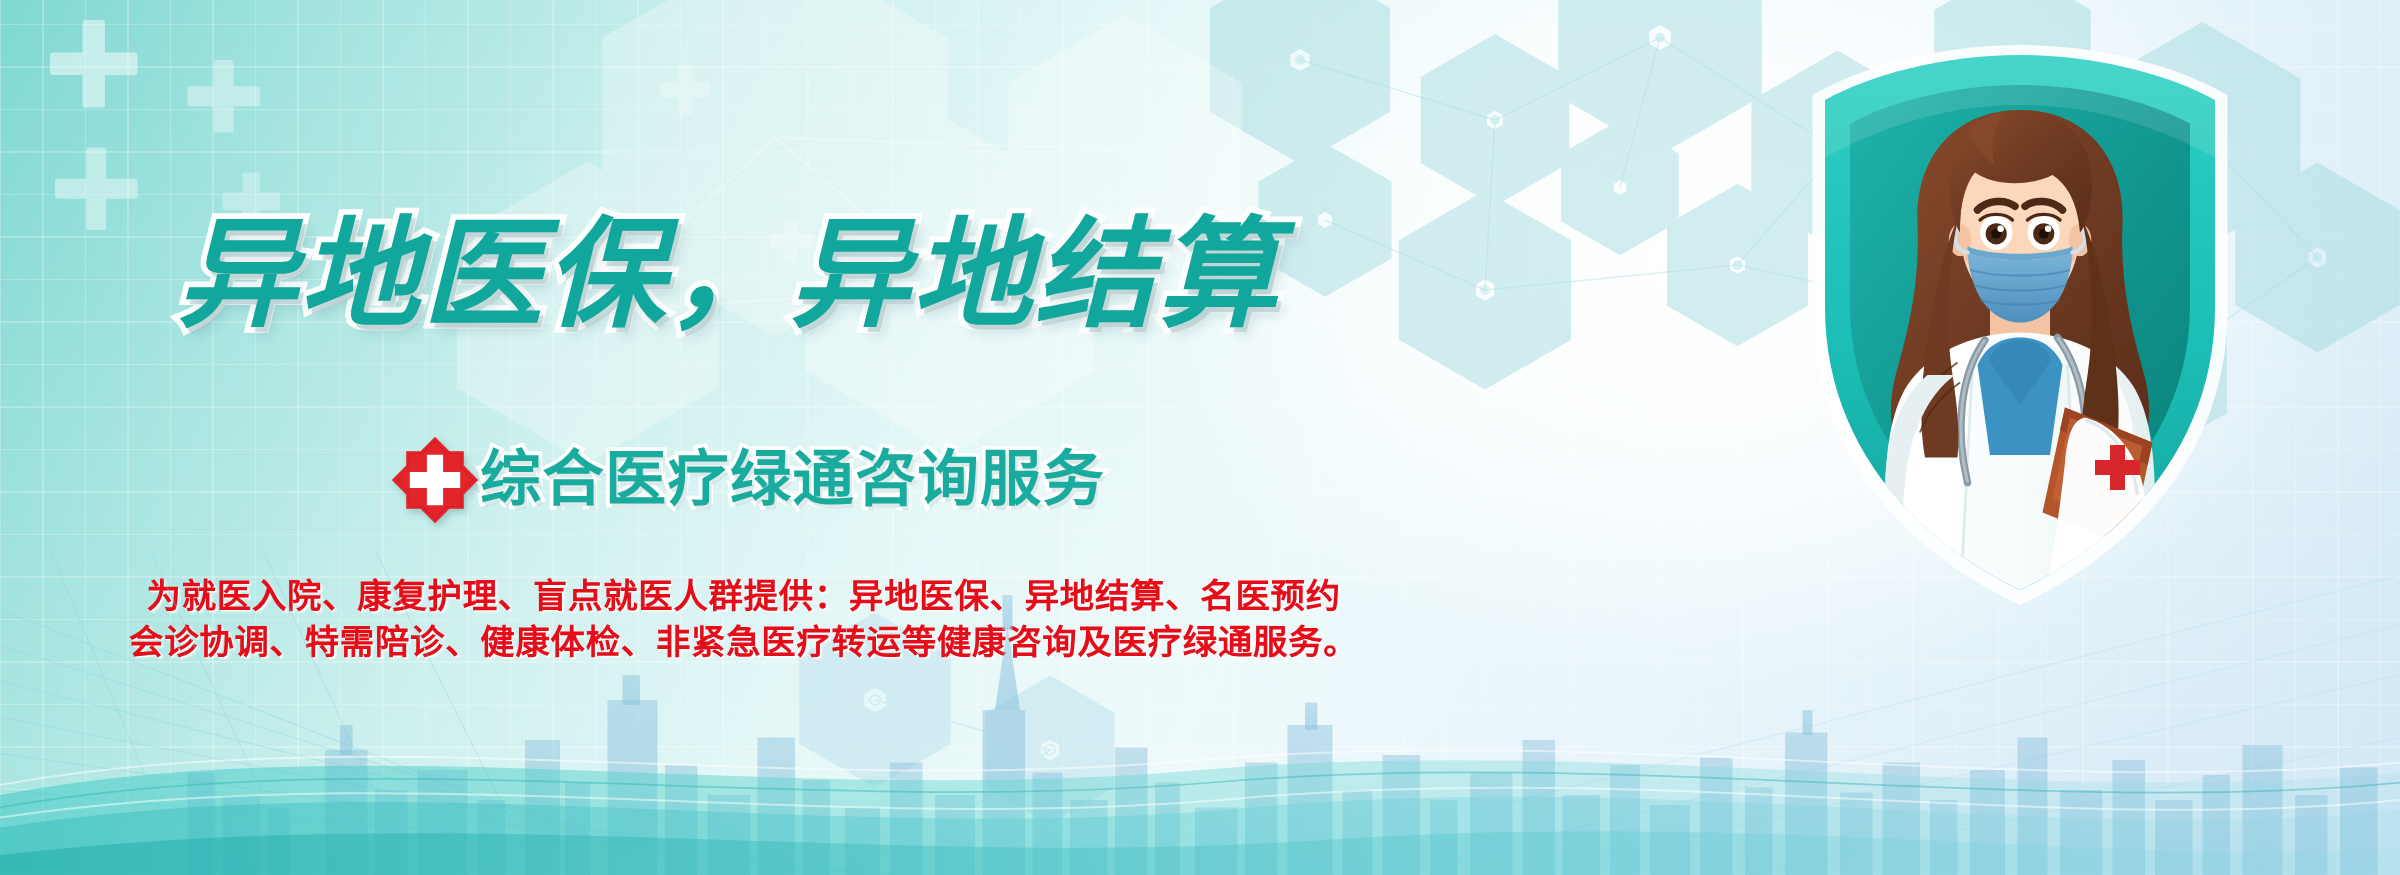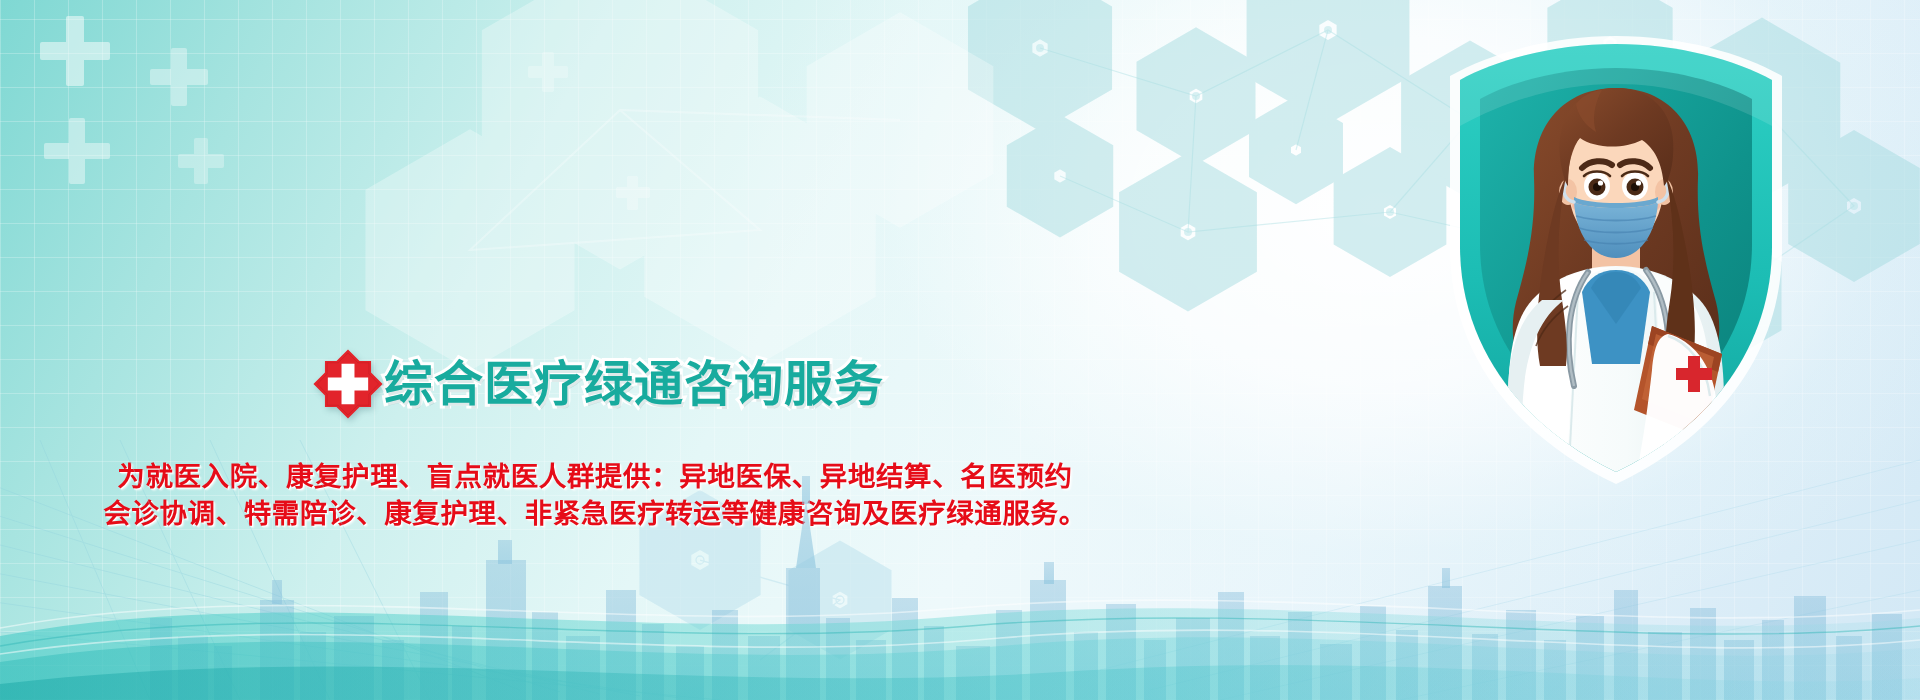--- a/index.html
+++ b/index.html
@@ -213,35 +213,38 @@
   </div>
   <div class="cross" style="left:528px; top:52px; width:40px; height:40px; opacity:.26;">
     <i style="left:14px; top:0; width:12px; height:40px;"></i>
     <u style="left:0; top:14px; width:40px; height:12px;"></u>
   </div>
   <div class="cross" style="left:616px; top:176px; width:34px; height:34px; opacity:.28;">
     <i style="left:11px; top:0; width:11px; height:34px;"></i>
     <u style="left:0; top:11px; width:34px; height:11px;"></u>
   </div>
 
+  <div class="headline-wrap">
+    <div class="headline">异地医保，异地结算</div>
+  </div>
 
   <div class="subtitle-row">
     <div class="cross-badge">
       <svg viewBox="0 0 100 100" xmlns="http://www.w3.org/2000/svg">
         <path d="M50 2 L66 18 L82 18 L82 34 L98 50 L82 66 L82 82 L66 82 L50 98 L34 82 L18 82 L18 66 L2 50 L18 34 L18 18 L34 18 Z" fill="#e2242b"></path>
         <path d="M50 7 L63.5 20.5 L79 20.5 L79 36 L92.5 50 L79 64 L79 79.5 L63.5 79.5 L50 93 L36.5 79.5 L21 79.5 L21 64 L7.5 50 L21 36 L21 20.5 L36.5 20.5 Z" fill="none" stroke="#c41a22" stroke-width="1.2" opacity="0.55"></path>
         <path d="M41 22 L59 22 L59 41 L78 41 L78 59 L59 59 L59 78 L41 78 L41 59 L22 59 L22 41 L41 41 Z" fill="#ffffff"></path>
       </svg>
     </div>
     <div class="subtitle">综合医疗绿通咨询服务</div>
   </div>
 
   <div class="desc">
     <div class="desc-line">为就医入院、康复护理、盲点就医人群提供：异地医保、异地结算、名医预约</div>
-    <div class="desc-line">会诊协调、特需陪诊、康复护理、非紧急医疗转运等健康咨询及医疗绿通服务。</div>
+    <div class="desc-line">会诊协调、特需陪诊、健康体检、非紧急医疗转运等健康咨询及医疗绿通服务。</div>
   </div>
 
   <div class="bottom-scene">
     <svg viewBox="0 0 1920 260" preserveAspectRatio="none" xmlns="http://www.w3.org/2000/svg">
       <defs>
         <linearGradient id="wv1" x1="0" y1="0" x2="1" y2="0">
           <stop offset="0%" stop-color="#3ec9c4" stop-opacity="0.55"></stop>
           <stop offset="45%" stop-color="#63d6d0" stop-opacity="0.42"></stop>
           <stop offset="100%" stop-color="#9ad9e6" stop-opacity="0.22"></stop>
         </linearGradient>

